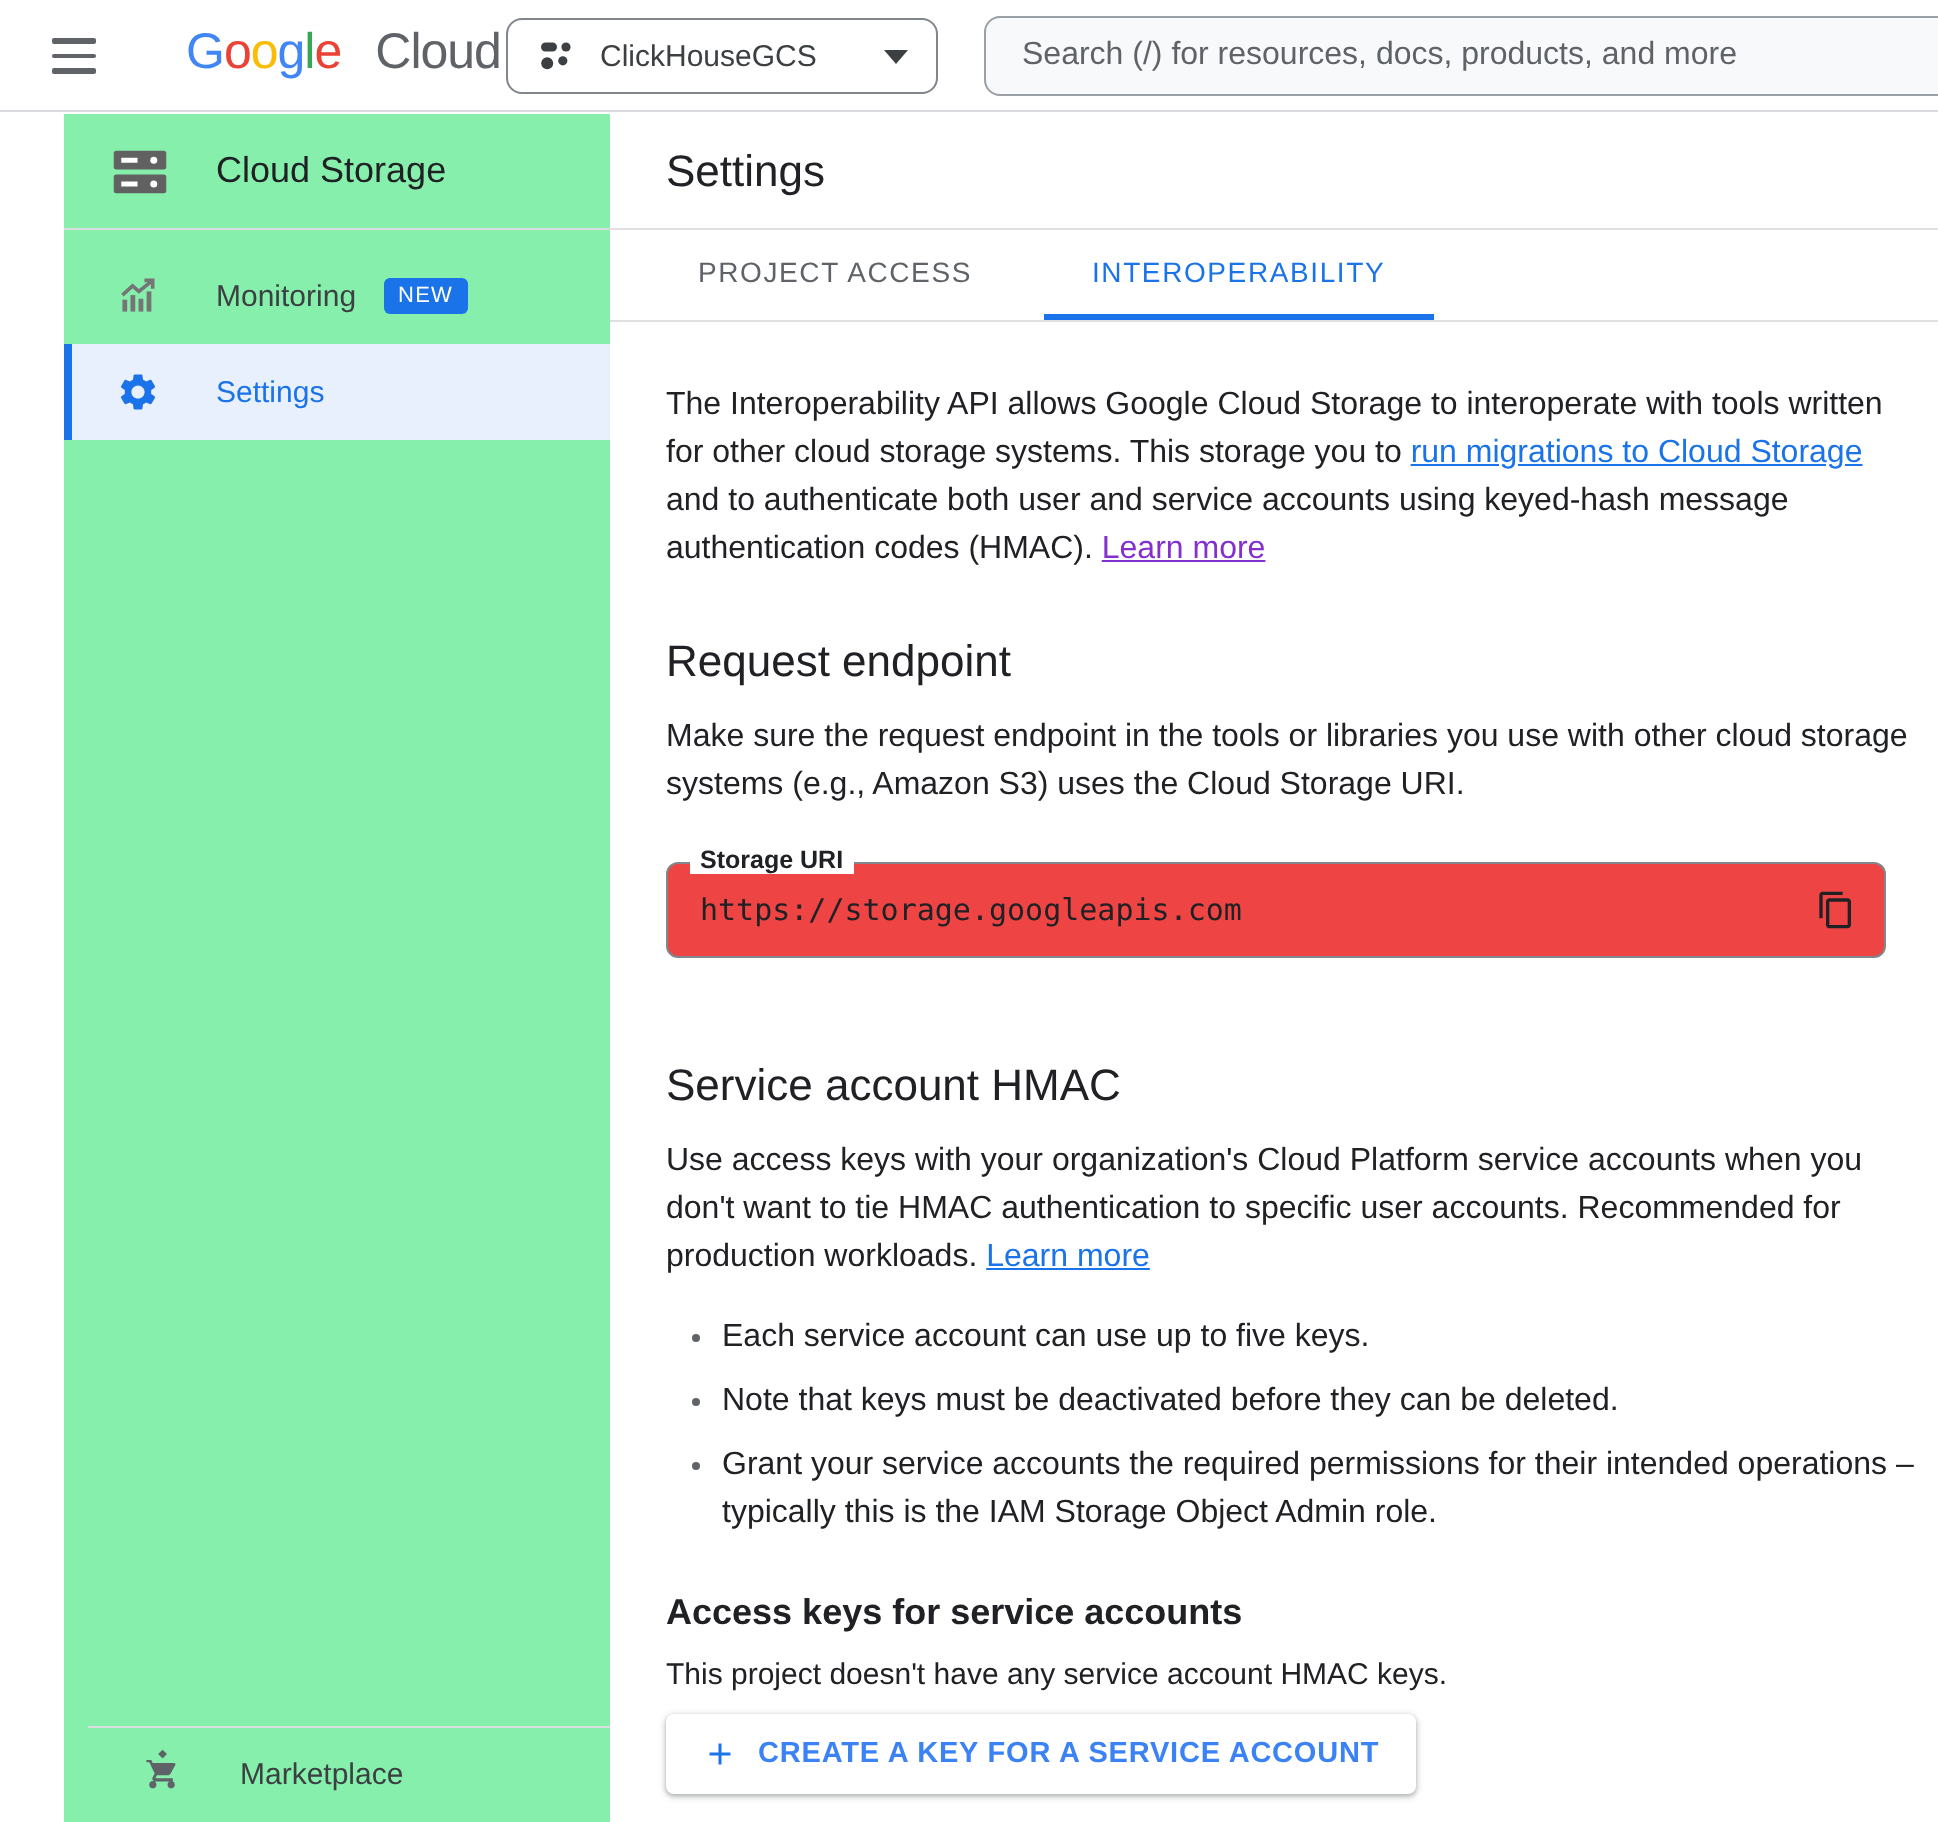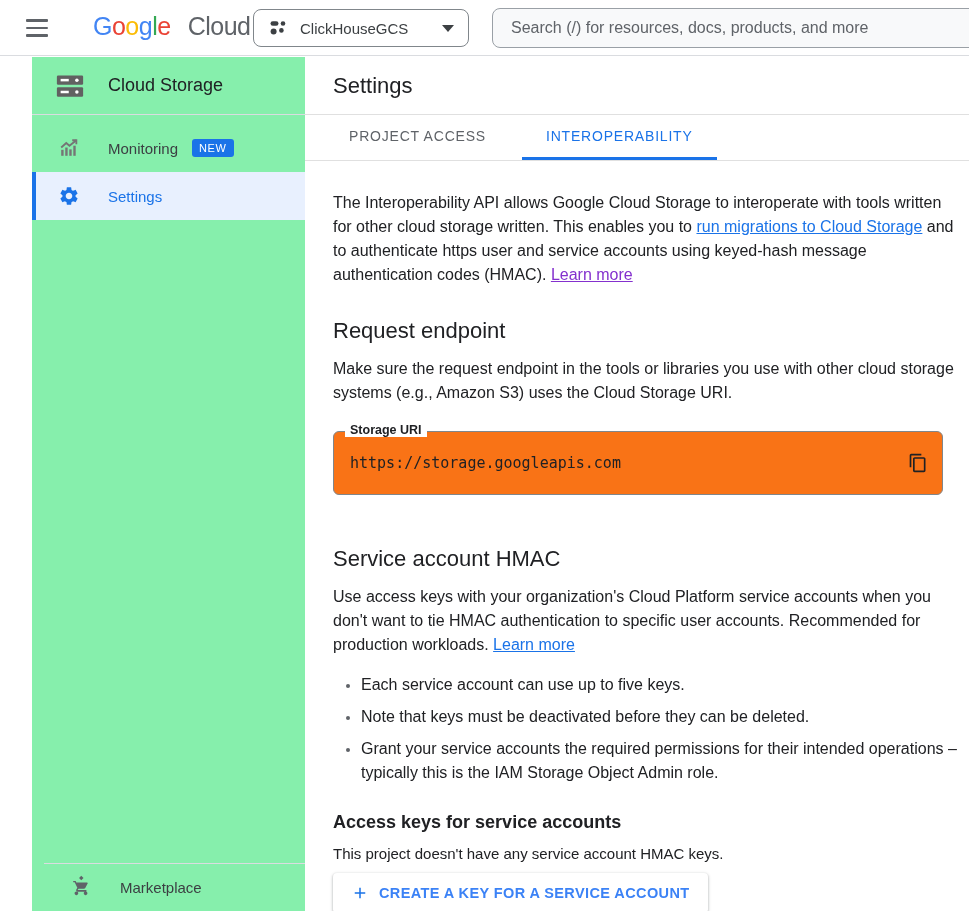--- a/index.html
+++ b/index.html
@@ -61,22 +61,22 @@
   .tab + .tab { margin-left:12px; }
   .tab.active { color:#1a73e8; border-bottom-color:#1a73e8; }
 
   .content { padding:30px 28px 0 28px; }
   .content p.body { width:622px; font-size:16px; line-height:24px; color:#202124; }
   a.link-blue { color:#1a73e8; text-decoration:underline; cursor:pointer; }
   a.link-purple { color:#8430ce; text-decoration:underline; cursor:pointer; }
   h2.section { font-size:22px; font-weight:400; color:#202124; margin-top:30px; line-height:28px; }
   .content p.after-h { margin-top:12px; }
 
-  .uri-field { position:relative; margin-top:26px; width:610px; height:64px;
-    border:1px solid #80868b; border-radius:6px; display:flex; align-items:center; background:#f97316; }
+  .uri-field { position:relative; margin-top:26px; width:610px; height:48px;
+    border:1px solid #80868b; border-radius:6px; display:flex; align-items:center; background:#ef4444; }
   .uri-label { position:absolute; top:-9px; left:11px; background:#fff; padding:0 5px;
     font-size:12.5px; font-weight:600; color:#202124; }
   .uri-value { flex:1; font-family:"DejaVu Sans Mono","Liberation Mono",monospace;
     font-size:15px; color:#202124; padding-left:16px; white-space:nowrap; overflow:hidden; }
   .copy-btn { width:48px; height:100%; display:flex; align-items:center; justify-content:center;
     background:none; border:none; cursor:pointer; }
 
   ul.hmac-bullets { margin-top:16px; width:640px; padding-left:28px; }
   ul.hmac-bullets li { font-size:16px; line-height:24px; color:#202124; margin-bottom:8px; }
   ul.hmac-bullets li::marker { color:#5f6368; font-size:13px; }
@@ -168,21 +168,21 @@
   <div class="main-header">
     <span class="page-title">Settings</span>
   </div>
 
   <div class="tabs">
     <div class="tab">PROJECT ACCESS</div>
     <div class="tab active">INTEROPERABILITY</div>
   </div>
 
   <div class="content">
-    <p class="body"><span>The Interoperability API allows Google Cloud Storage to interoperate with tools written for other cloud storage written. This enables you to </span><a class="link-blue">run migrations to Cloud Storage</a><span> and to authenticate https user and service accounts using keyed-hash message authentication codes (HMAC). </span><a class="link-purple">Learn more</a></p>
+    <p class="body"><span>The Interoperability API allows Google Cloud Storage to interoperate with tools written for other cloud storage systems. This storage you to </span><a class="link-blue">run migrations to Cloud Storage</a><span> and to authenticate both user and service accounts using keyed-hash message authentication codes (HMAC). </span><a class="link-purple">Learn more</a></p>
 
     <h2 class="section">Request endpoint</h2>
     <p class="body after-h">Make sure the request endpoint in the tools or libraries you use with other cloud storage systems (e.g., Amazon S3) uses the Cloud Storage URI.</p>
 
     <div class="uri-field">
       <span class="uri-label">Storage URI</span>
       <span class="uri-value">https://storage.googleapis.com</span>
       <button class="copy-btn">
         <svg width="20" height="20" viewBox="0 0 24 24" fill="#202124">
           <path d="M16 1H4c-1.1 0-2 .9-2 2v14h2V3h12V1zm3 4H8c-1.1 0-2 .9-2 2v14c0 1.1.9 2 2 2h11c1.1 0 2-.9 2-2V7c0-1.1-.9-2-2-2zm0 16H8V7h11v14z"></path>

